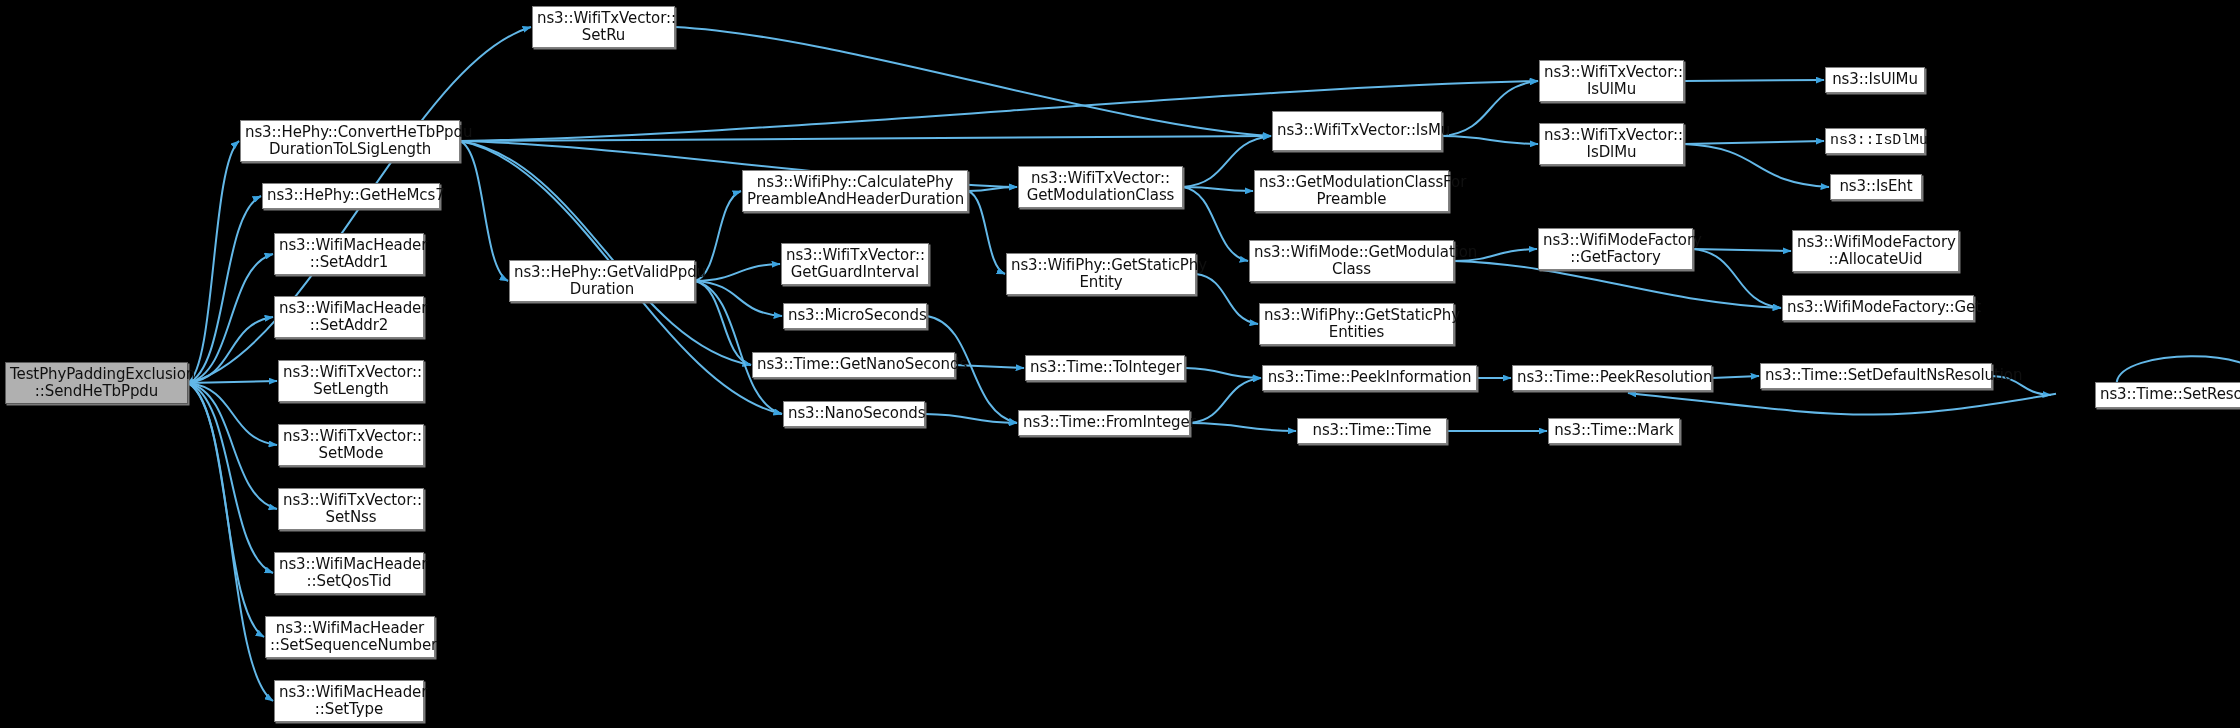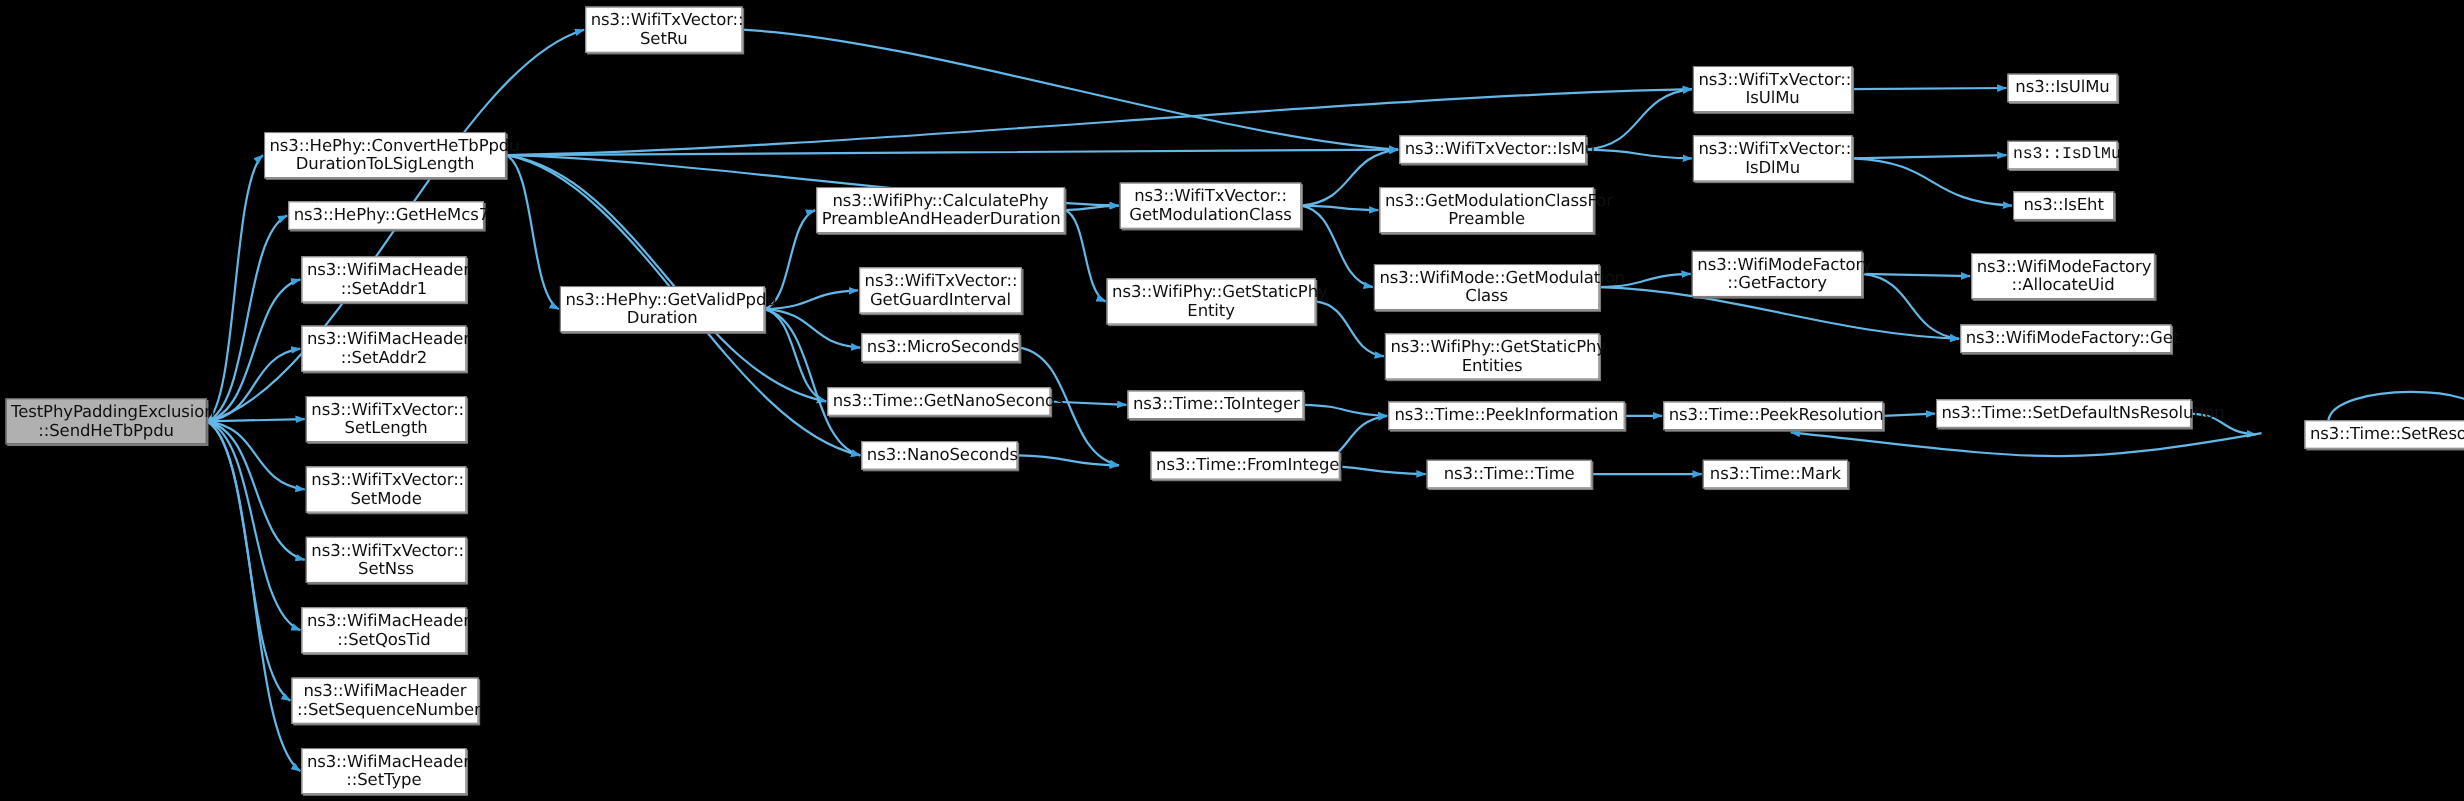--- a/index.html
+++ b/index.html
@@ -150,24 +150,24 @@
         <span>ns3::WifiTxVector::
 GetModulationClass</span>
       </div>
       <div class="node" style="left: 1006px; top: 253px; width: 190px; height: 42px;">
         <span>ns3::WifiPhy::GetStaticPhy
 Entity</span>
       </div>
       <div class="node" style="left: 1025px; top: 355px; width: 160px; height: 26px;">
         <span>ns3::Time::ToInteger</span>
       </div>
-      <div class="node" style="left: 1046px; top: 410px; width: 172px; height: 26px;">
+      <div class="node" style="left: 1018px; top: 410px; width: 172px; height: 26px;">
         <span>ns3::Time::FromInteger</span>
       </div>
-      <div class="node" style="left: 1272px; top: 123px; width: 170px; height: 26px;">
+      <div class="node" style="left: 1272px; top: 111px; width: 170px; height: 40px;">
         <span>ns3::WifiTxVector::IsMu</span>
       </div>
       <div class="node" style="left: 1254px; top: 170px; width: 195px; height: 42px;">
         <span>ns3::GetModulationClassFor
 Preamble</span>
       </div>
       <div class="node" style="left: 1249px; top: 240px; width: 205px; height: 42px;">
         <span>ns3::WifiMode::GetModulation
 Class</span>
       </div>

